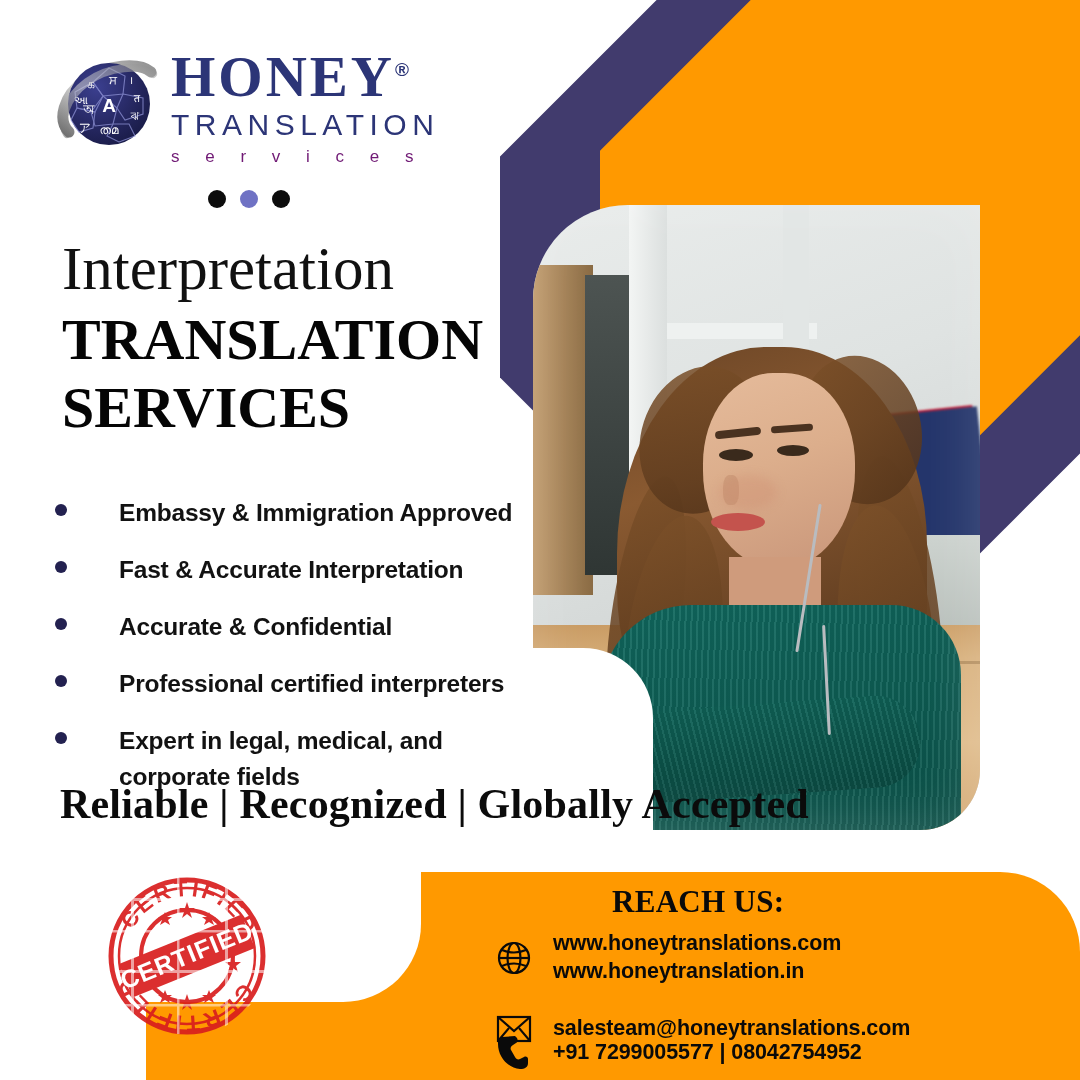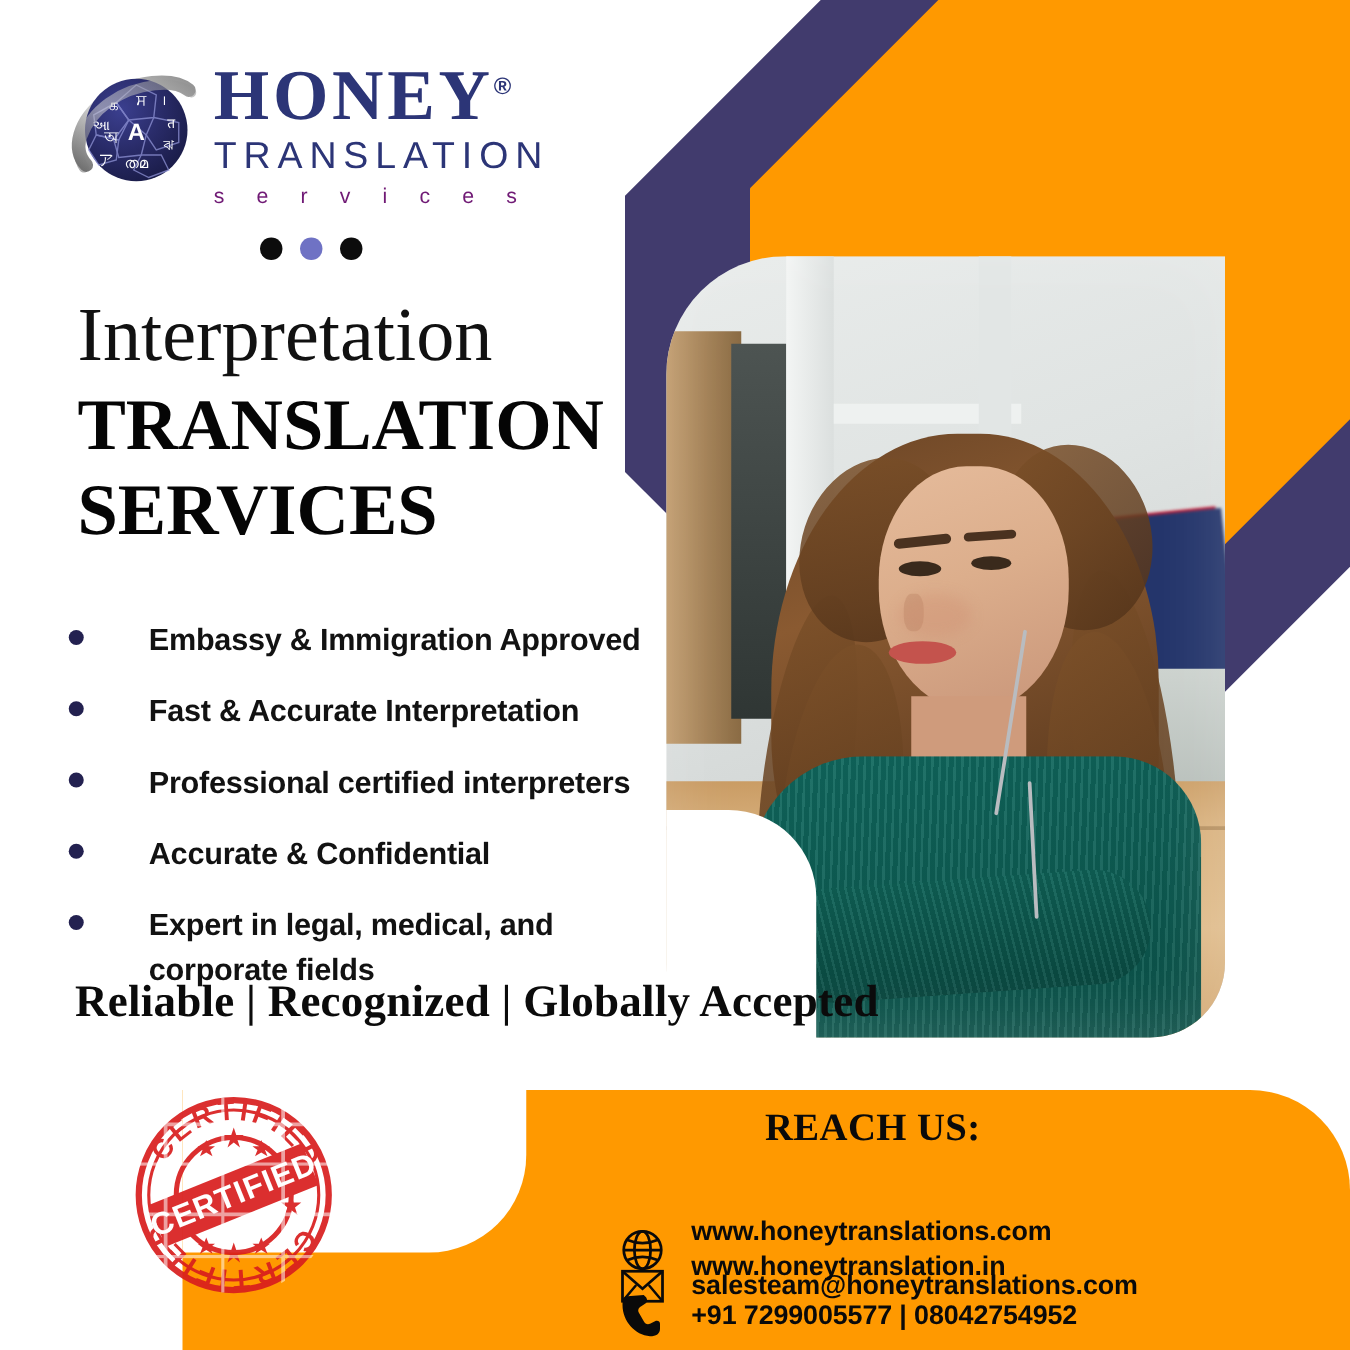--- a/index.html
+++ b/index.html
@@ -156,21 +156,21 @@
 
   
   .bullets { position:absolute; left:55px; top:495px; width:470px; }
   .bl { display:flex; align-items:flex-start; margin-bottom:21px;gap:20px; }
   .bl .bd { width:12px; height:12px; border-radius:50%; background:#232150;
     margin-top:9px; margin-right:32px; flex:0 0 auto; }
   .bl .bt { font-size:24.5px; font-weight:bold; color:#121212; line-height:1.47;
     letter-spacing:-.2px; }
 
   .tagline { position:absolute; left:60px; top:780px;
-    font-family:"Liberation Serif", serif; font-weight:bold; font-size:36px;
+    font-family:"Liberation Serif", serif; font-weight:bold; font-size:42px;
     color:#0b0b0b; letter-spacing:.2px; }
 
   
   .stamp { position:absolute; left:103px; top:872px; width:168px; height:168px; }
 
   
   .contact {
     position:absolute; left:146px; top:872px; width:934px; height:208px;
     background:#FF9900;
     border-radius:0 80px 0 0;
@@ -181,21 +181,21 @@
   }
   .reach { position:absolute; left:612px; top:884px;
     font-family:"Liberation Serif", serif; font-weight:bold; font-size:31px;
     color:#0a0a0a; letter-spacing:.3px; }
 
   .crow { position:absolute; display:flex; align-items:center; }
   .crow .ci { width:38px; height:38px; flex:0 0 auto; margin-right:20px;
     display:flex; align-items:center; justify-content:center; }
   .crow .ct { font-size:21.5px; font-weight:bold; color:#0a0a0a; line-height:1.28;
     letter-spacing:-.1px; }
-  .row-web { left:495px; top:972px; }
+  .row-web { left:495px; top:930px; }
   .row-mail { left:495px; top:990px;margin-top:20px; }
   .row-phone { left:495px; top:1034px; }
 </style>
 </head>
 <body>
 
 <div id="poster">
 
   <div class="purple-clip">
     <div class="deco purple-band" style="left:25px; top:-60px;"></div>
@@ -320,25 +320,25 @@
     <div class="bl">
       <div class="bd"></div>
       <div class="bt">Embassy &amp; Immigration Approved</div>
     </div>
     <div class="bl">
       <div class="bd"></div>
       <div class="bt">Fast &amp; Accurate Interpretation</div>
     </div>
     <div class="bl">
       <div class="bd"></div>
-      <div class="bt">Professional certified interpreters</div>
+      <div class="bt">Accurate &amp; Confidential</div>
     </div>
     <div class="bl">
       <div class="bd"></div>
-      <div class="bt">Accurate &amp; Confidential</div>
+      <div class="bt">Professional certified interpreters</div>
     </div>
     <div class="bl">
       <div class="bd"></div>
       <div class="bt" style="max-width:340px">Expert in legal, medical, and corporate fields</div>
     </div>
   </div>
 
   <div class="tagline">Reliable  |  Recognized  |  Globally Accepted</div>
 
   <div class="contact"></div>

